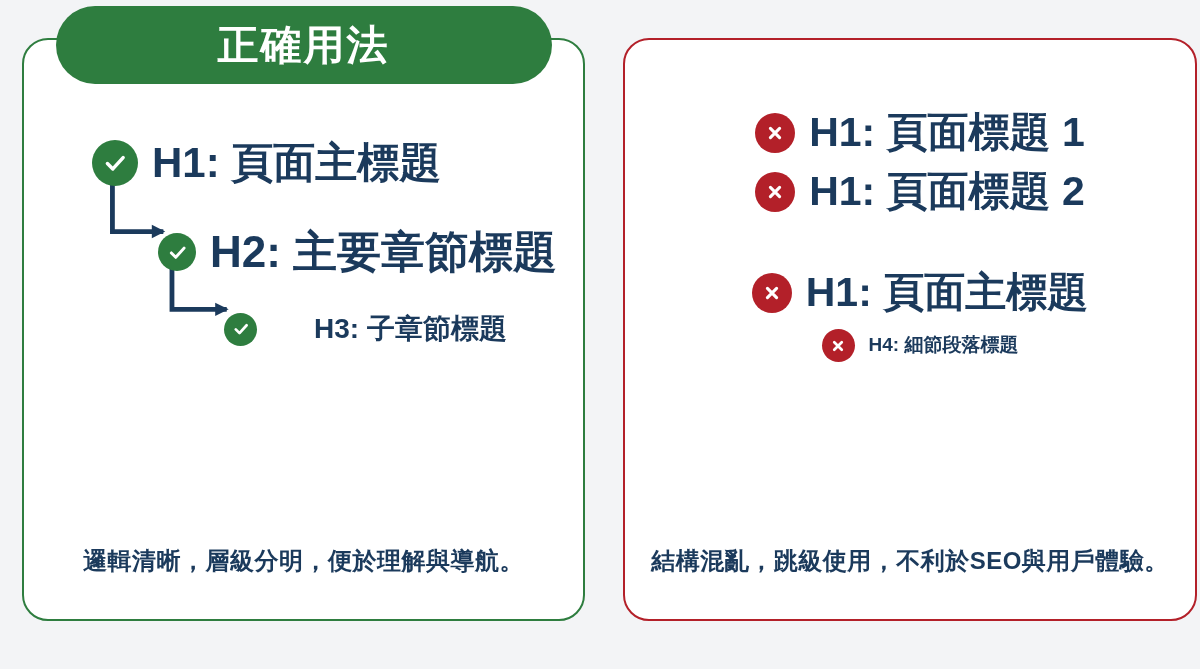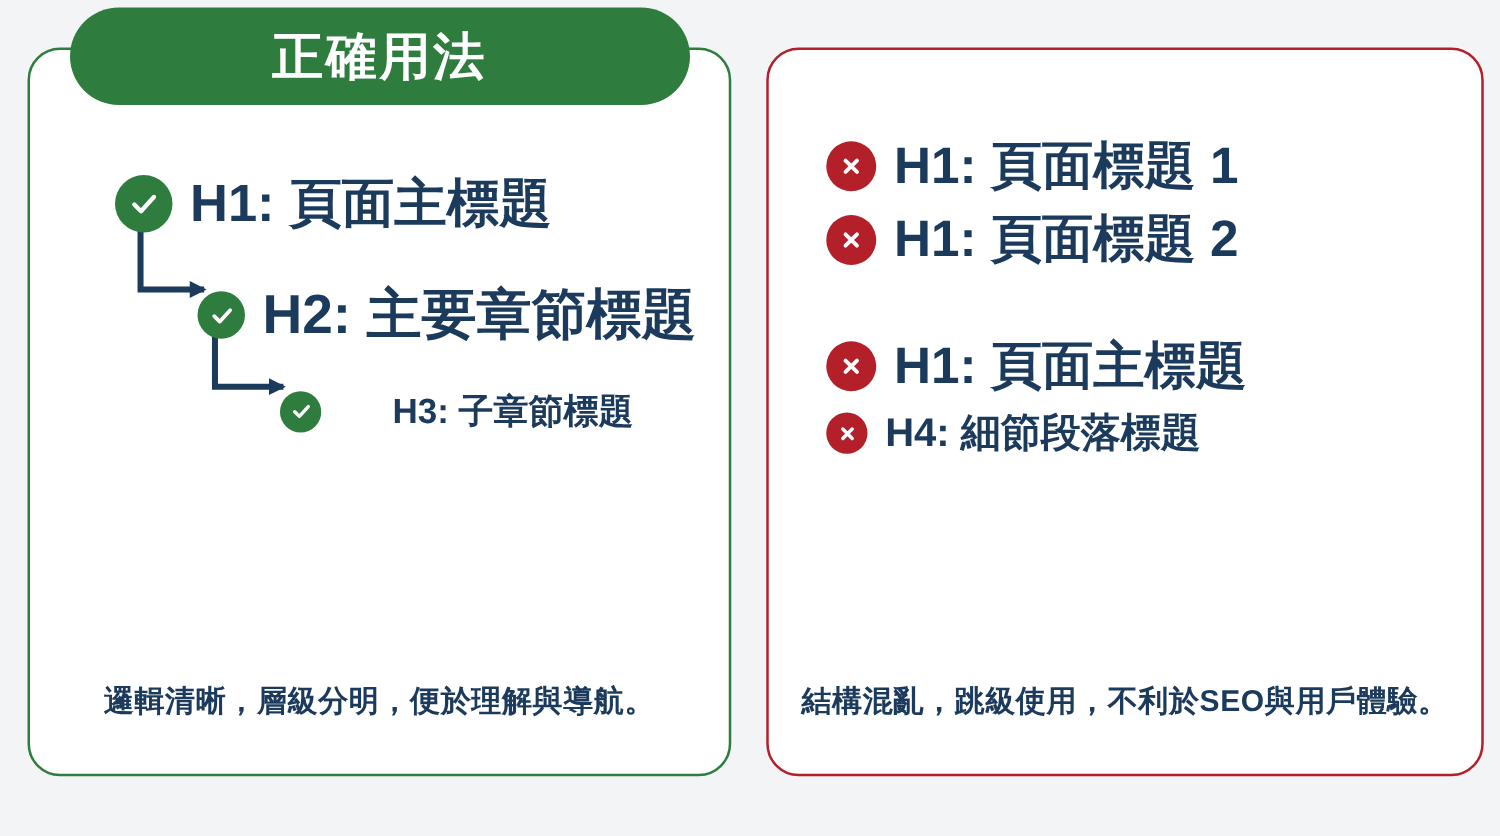--- a/index.html
+++ b/index.html
@@ -13,21 +13,21 @@
   body {
     background: #f3f4f6;
     font-family: "Liberation Sans", "DejaVu Sans", sans-serif;
     position: relative;
   }
 
   .stage {
     position: absolute;
     inset: 0;
     display: flex;
-    gap: 28px;
+    gap: 38px;
     padding: 38px 22px 48px 22px;
   }
 
   
   .card {
     position: relative;
     flex: 1 1 0;
     background: #ffffff;
     border-radius: 26px;
     display: flex;
@@ -118,23 +118,23 @@
 
   .flat .row + .row { margin-top: 14px; }
   .flat .row.spaced { margin-top: 56px; }
 
   .flat .b1 .badge, .flat .b2 .badge { width: 40px; height: 40px; }
   .flat .b3 .badge { width: 40px; height: 40px; }
   .flat .b4 .badge { width: 33px; height: 33px; }
 
   .flat .b1 .label, .flat .b2 .label { font-size: 41px; }
   .flat .b3 .label { font-size: 41px; }
-  .flat .b4 .label { font-size: 32px; }
-
-  .flat .row { margin-left: 20px; }
+  .flat .b4 .label { font-size: 19px; }
+
+  .flat .row { margin-left: 20px; justify-content: center; }
 
   
   .note {
     flex: 0 0 auto;
     text-align: center;
     color: #1b3a5c;
     font-size: 24px;
     font-weight: bold;
     letter-spacing: .5px;
     padding-bottom: 42px;

